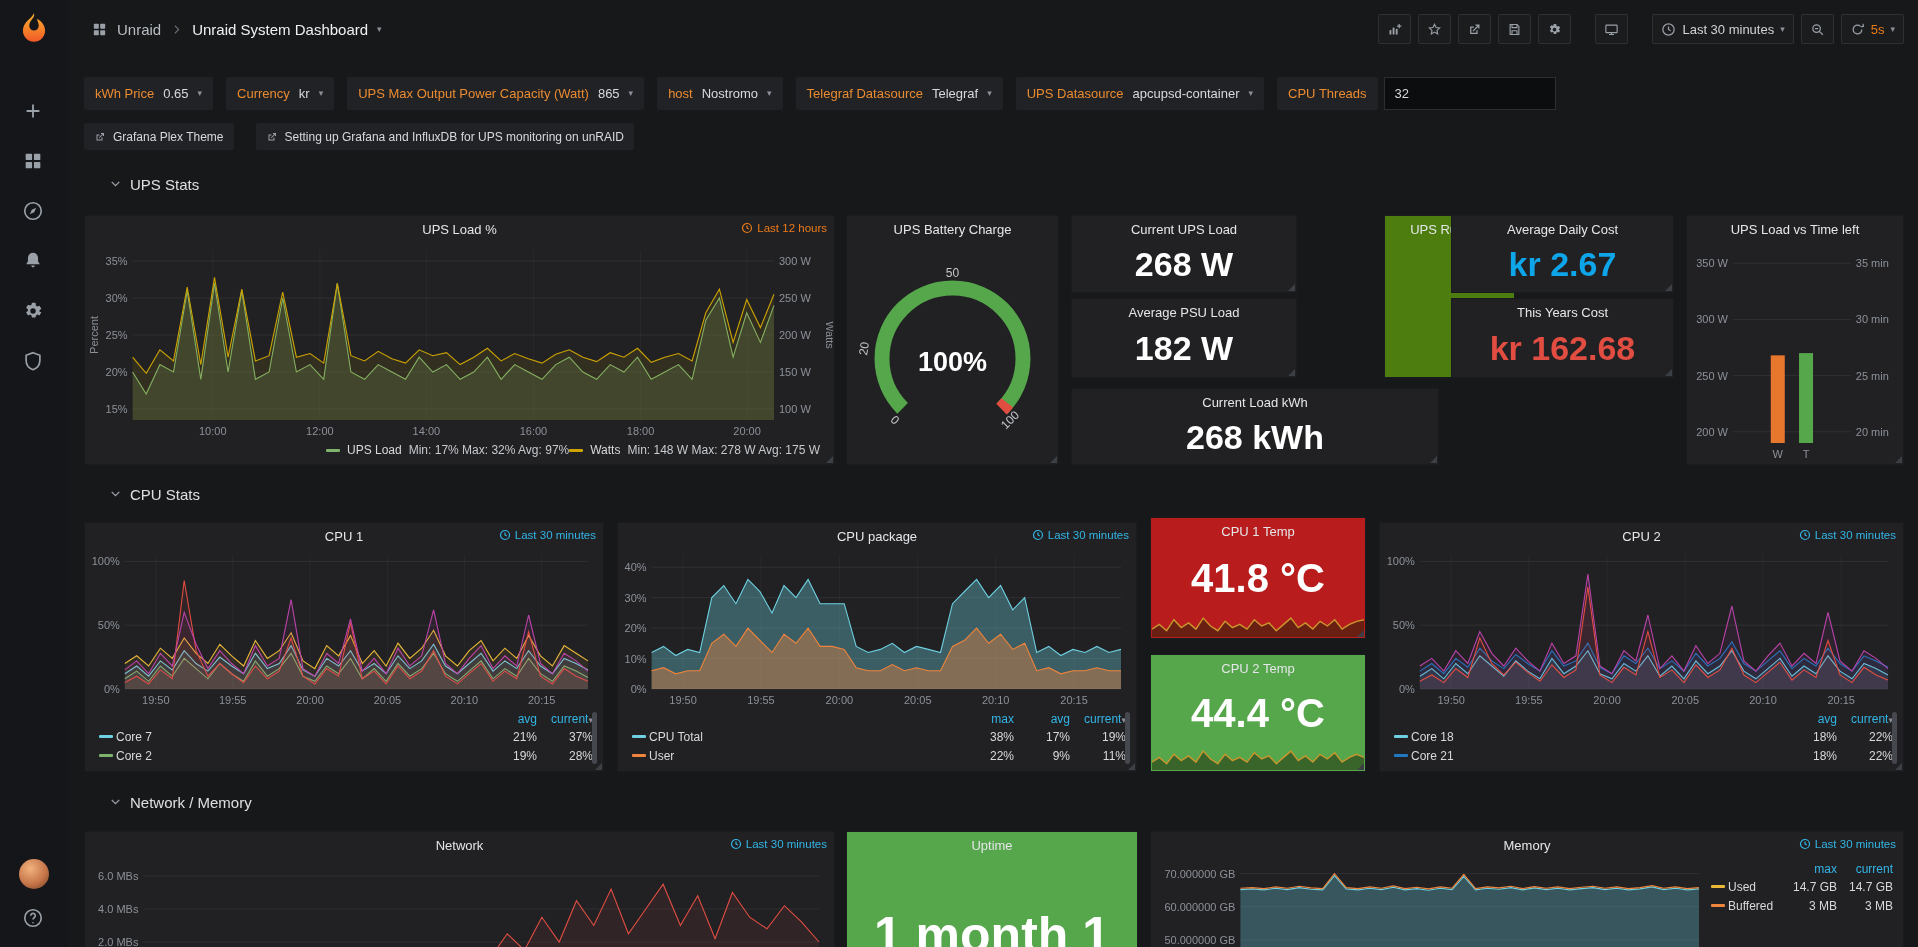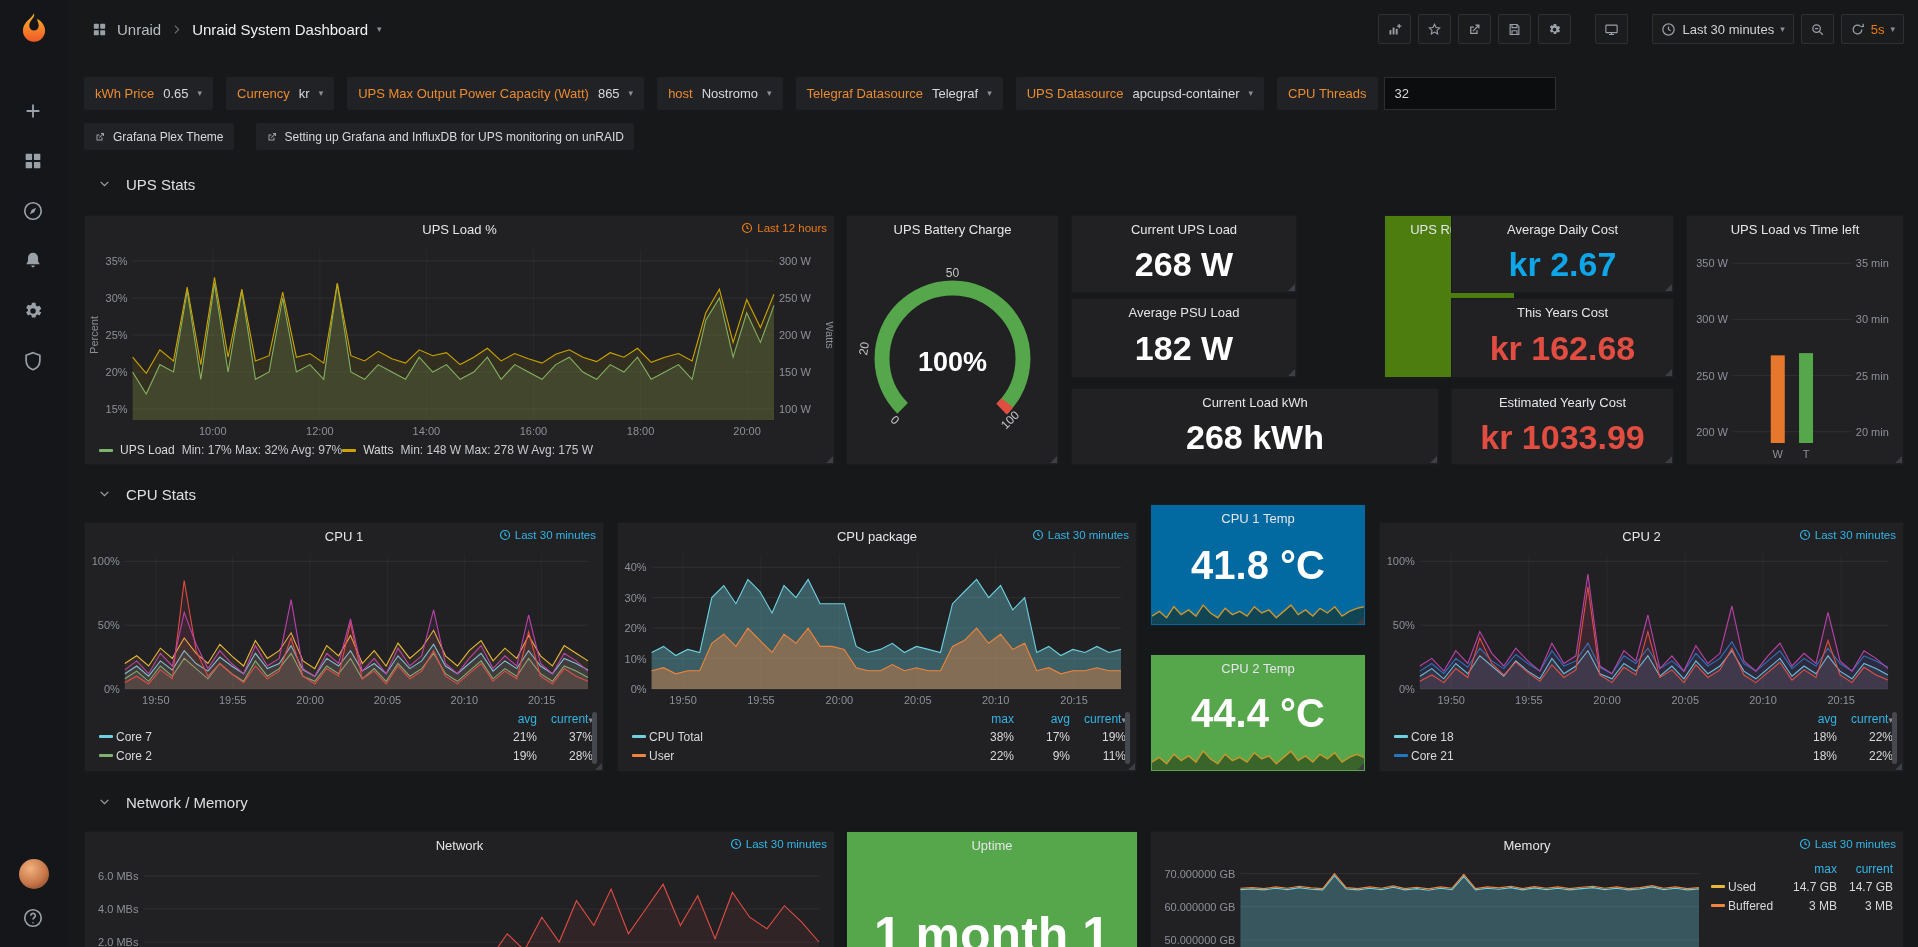--- a/index.html
+++ b/index.html
@@ -42,21 +42,21 @@
 .var-label{color:#eb8b2f}
 .var-value{color:#d8d9da}
 .var-input{height:33px;width:172px;background:#0b0d0f;border:1px solid #2c2e33;color:#d8d9da;
   padding:0 10px;font:inherit;margin-left:-7px}
 .linkrow{position:absolute;left:84px;top:123px;display:flex;gap:22px}
 .dash-link{display:flex;align-items:center;gap:7px;height:27px;padding:0 10px;background:#202226;
   color:#d8d9da;font-size:12px;border-radius:2px;cursor:pointer;text-decoration:none}
 .dash-link svg{width:12px;height:12px;color:#9aa0a8;display:block}
 
 
-.section-head{position:absolute;left:98px;display:flex;align-items:center;gap:15px;color:#dde0e3;
+.section-head{position:absolute;left:109px;display:flex;align-items:center;gap:8px;color:#dde0e3;
   font-size:15px;font-weight:500;cursor:pointer}
 .section-head svg{width:13px;height:13px;color:#9aa0a8}
 .panel{position:absolute;background:#212124;border:1px solid #1a1b1f}
 .panel-header{height:26px;display:flex;align-items:center;justify-content:center;position:relative;padding:0 8px}
 .panel-title{font-size:13px;font-weight:500;color:#e4e6e9;cursor:pointer;white-space:nowrap}
 .time-tag{position:absolute;right:7px;top:6px;display:flex;align-items:center;gap:4px;font-size:11.5px;cursor:pointer}
 .time-tag svg{width:12px;height:12px;display:block}
 .chart{position:absolute;left:1px;right:1px}
 .chart svg{position:absolute;left:0;top:0}
 .tick{fill:#8c9198;font-size:11px;font-family:"Liberation Sans",sans-serif}
@@ -67,21 +67,21 @@
 
 
 .stat-value{position:absolute;left:0;right:0;top:26px;bottom:4px;display:flex;align-items:center;
   justify-content:center;font-weight:bold;text-align:center;color:#fff;line-height:1.05;padding:0 6px}
 .v34{font-size:34px}.v28{font-size:28px}.v40{font-size:40px}.v50{font-size:50px}
 .spark{position:absolute;left:1px;right:1px;bottom:1px;height:26px}
 .spark svg{position:absolute;left:0;top:0}
 
 
 .legend-inline{position:absolute;left:14px;right:14px;bottom:4px;height:20px;display:flex;
-  justify-content:flex-start;align-items:center;font-size:12px}
+  justify-content:flex-end;align-items:center;font-size:12px}
 .li-item{display:flex;align-items:center;gap:7px}
 .mark{width:14px;height:3px;border-radius:1px;display:inline-block}
 .li-name{color:#d8d9da;cursor:pointer}
 .li-stats{color:#c6c9cd}
 .legend-table{position:absolute;left:14px;right:10px;bottom:4px;height:57px}
 .lt-head{display:flex;justify-content:flex-end;color:#33b5e5;font-size:12px;height:17px;align-items:center}
 .lt-col{width:56px;text-align:right;cursor:pointer}
 .lt-row{display:flex;align-items:center;height:19px;font-size:12px}
 .lt-name{flex:1;color:#d8d9da;cursor:pointer;margin-left:3px}
 .lt-val{width:56px;text-align:right;color:#d8d9da}
@@ -448,27 +448,20 @@
   </section>
 
   <section class="panel" style="left:1071px;top:388px;width:368px;height:77px">
     <div class="panel-header">
         <span class="panel-title">Current Load kWh</span>
       </div>
     <div class="stat-value v34" style="color: rgb(255, 255, 255);">268 kWh</div>
     <i class="rsz"></i>
   </section>
 
-  <section class="panel" style="left:1451px;top:388px;width:223px;height:77px">
-    <div class="panel-header">
-        <span class="panel-title">Estimated Yearly Cost</span>
-      </div>
-    <div class="stat-value v34" style="color: rgb(226, 77, 66);">kr 1033.99</div>
-    <i class="rsz"></i>
-  </section>
 
   <section class="panel" style="left:1686px;top:215px;width:218px;height:250px">
     <div class="panel-header">
         <span class="panel-title">UPS Load vs Time left</span>
       </div>
     <div class="chart" style="top:26px;bottom:1px">
         <svg width="214" height="221">
           <line x1="45" y1="189.76470588235293" x2="162.8" y2="189.76470588235293" stroke="rgba(255,255,255,0.07)"></line>
           <text x="40" y="193.76470588235293" text-anchor="end" class="tick">200 W</text>
           <line x1="45" y1="133.58823529411762" x2="162.8" y2="133.58823529411762" stroke="rgba(255,255,255,0.07)"></line>
@@ -618,21 +611,21 @@
         <span class="lt-name">User</span>
         <span class="lt-val">22%</span>
         <span class="lt-val">9%</span>
         <span class="lt-val">11%</span>
         </div>
       <span class="lt-scroll"></span>
     </div>
     <i class="rsz"></i>
   </section>
 
-  <section class="panel" style="left: 1150px; top: 504px; width: 216px; height: 122px; background: #0369a1;">
+  <section class="panel" style="left: 1150px; top: 517px; width: 216px; height: 122px; background: #b91c1c;">
     <div class="panel-header">
         <span class="panel-title">CPU 1 Temp</span>
       </div>
     <div class="stat-value v40" style="bottom: 26px; color: rgb(255, 255, 255);">41.8 °C</div>
     <div class="spark">
         <svg width="212" height="26">
           <path d="M0.0,18.1L7.3,13.4L14.6,19.7L21.9,8.7L29.2,16.6L36.6,11.9L43.9,18.1L51.2,7.1L58.5,15.0L65.8,19.7L73.1,10.3L80.4,16.6L87.7,13.4L95.0,18.1L102.3,8.7L109.7,15.0L117.0,11.9L124.3,19.7L131.6,13.4L138.9,7.1L146.2,16.6L153.5,11.9L160.8,18.1L168.1,10.3L175.4,15.0L182.8,8.7L190.1,18.1L197.4,13.4L204.7,10.3L212.0,8.7L212,26L0,26Z" fill="rgba(28,34,10,0.5)"></path>
           <path d="M0.0,18.1L7.3,13.4L14.6,19.7L21.9,8.7L29.2,16.6L36.6,11.9L43.9,18.1L51.2,7.1L58.5,15.0L65.8,19.7L73.1,10.3L80.4,16.6L87.7,13.4L95.0,18.1L102.3,8.7L109.7,15.0L117.0,11.9L124.3,19.7L131.6,13.4L138.9,7.1L146.2,16.6L153.5,11.9L160.8,18.1L168.1,10.3L175.4,15.0L182.8,8.7L190.1,18.1L197.4,13.4L204.7,10.3L212.0,8.7" fill="none" stroke="#c9962e" stroke-width="1.4"></path>
         </svg>
       </div>

